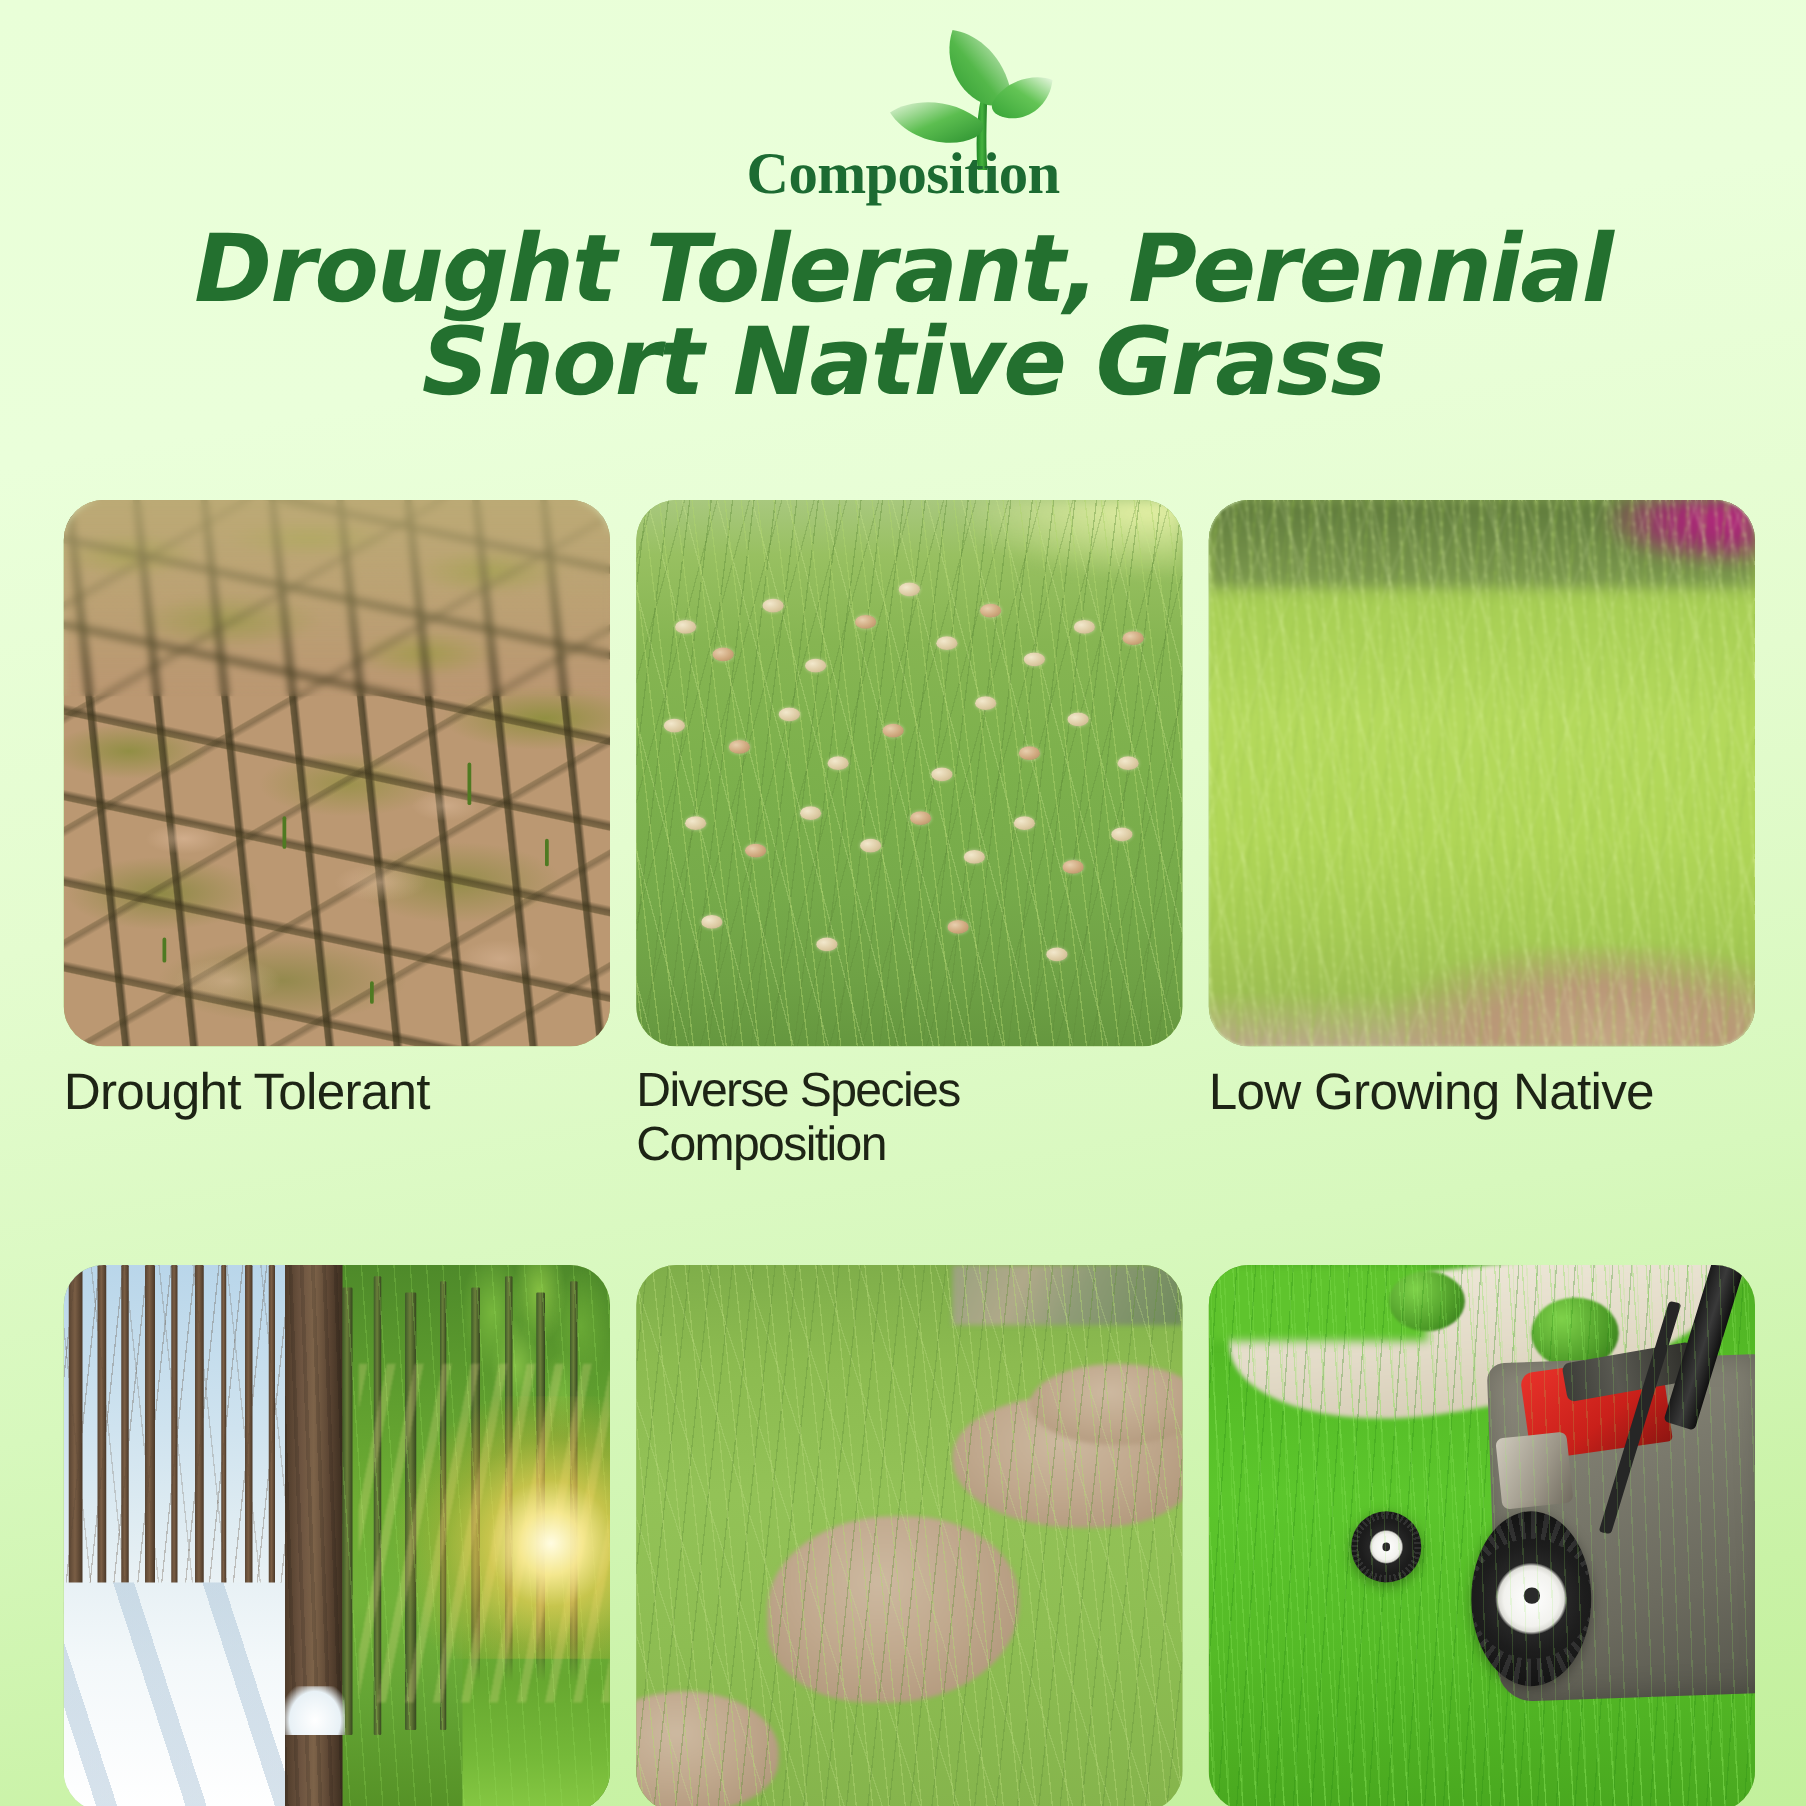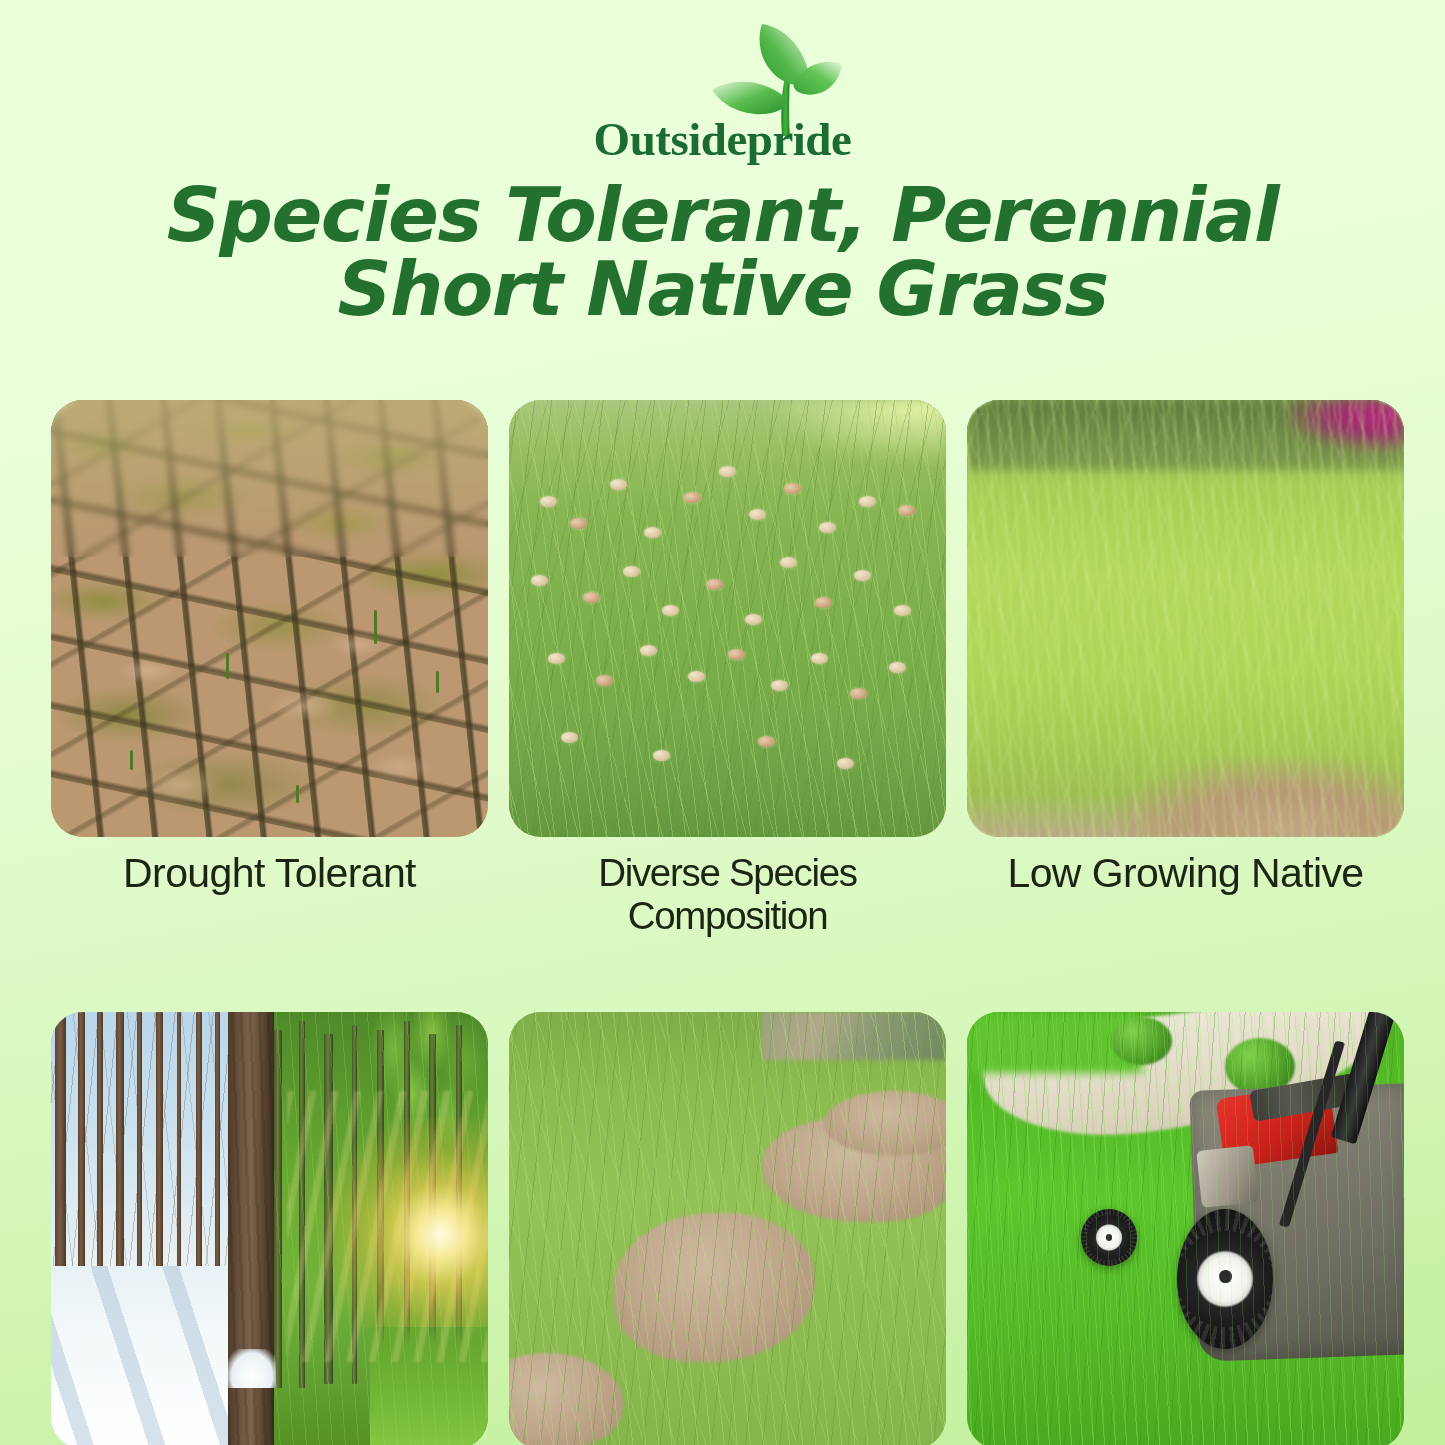--- a/index.html
+++ b/index.html
@@ -45,21 +45,21 @@
   }
   .cell{ width:437px; }
 
   .photo{
     position:relative; width:437px; height:437px;
     border-radius:32px; overflow:hidden;
     background:#9cc06a;
   }
   .caption{
     margin-top:14px;
-    text-align:center;
+    text-align:left;
     font-family:"Liberation Sans", sans-serif;
     font-weight:300;
     font-size:41px;
     line-height:1.12;
     color:#1d2415;
     letter-spacing:-0.6px;
     white-space:pre-line;
   }
   .cap-wide{ font-size:38.5px; letter-spacing:-1.3px; }
 
@@ -360,25 +360,25 @@
           <stop offset="0" stop-color="#1f8a26"></stop>
             <stop offset="0.5" stop-color="#46b23f"></stop>
           <stop offset="1" stop-color="#1d7d22"></stop>
         </linearGradient>
       </defs>
       <path d="M96 116 C94 86 96 62 104 40 C104 66 102 92 104 116 Z" fill="url(#stemg)"></path>
       <path d="M104 48 C96 18 74 4 58 2 C50 26 62 54 86 62 C94 64 100 58 104 48 Z" fill="url(#lg1)" transform="translate(18,2)"></path>
       <path d="M100 78 C78 58 44 58 26 70 C40 92 74 100 94 90 C100 86 102 82 100 78 Z" fill="url(#lg2)"></path>
       <path d="M108 62 C118 44 142 38 156 44 C154 64 136 78 118 74 C110 72 106 68 108 62 Z" fill="url(#lg3)"></path>
     </svg>
-    <div class="logo-word">Outsidepride</div>
+    <div class="logo-word">Composition</div>
   </div>
 
   <div class="headline">
-    <div>Species Tolerant, Perennial</div>
+    <div>Drought Tolerant, Perennial</div>
     <div>Short Native Grass</div>
   </div>
 </div>
 
 <div class="grid">
 
   <div class="cell">
     <div class="photo">
       <div class="layer dry-base"></div>
       <div class="layer dry-moss"></div>

